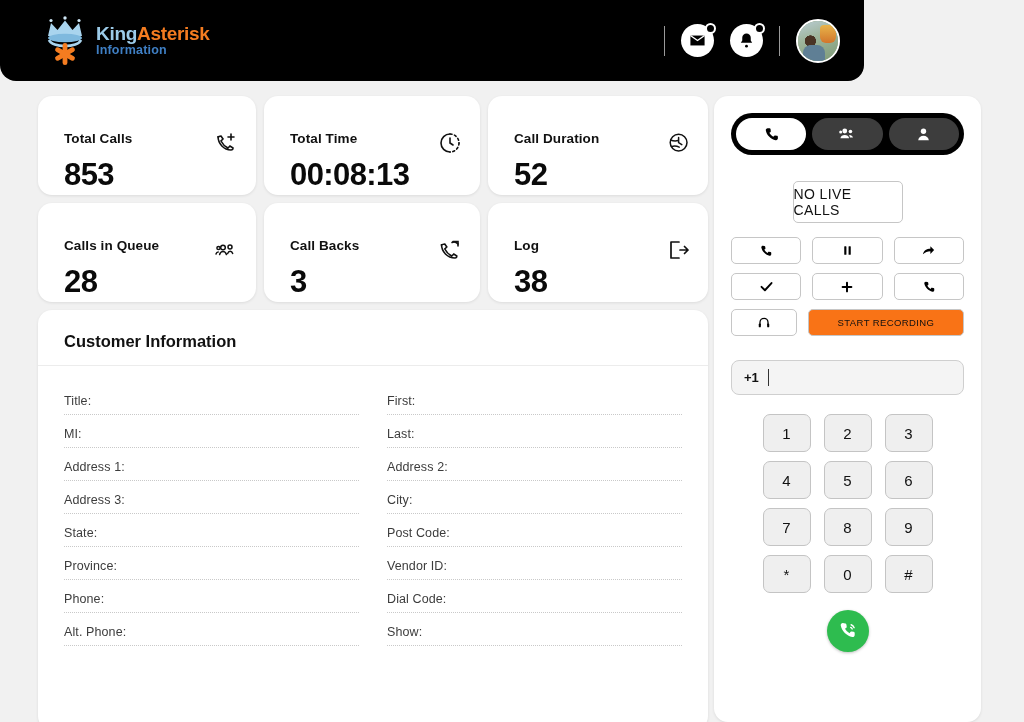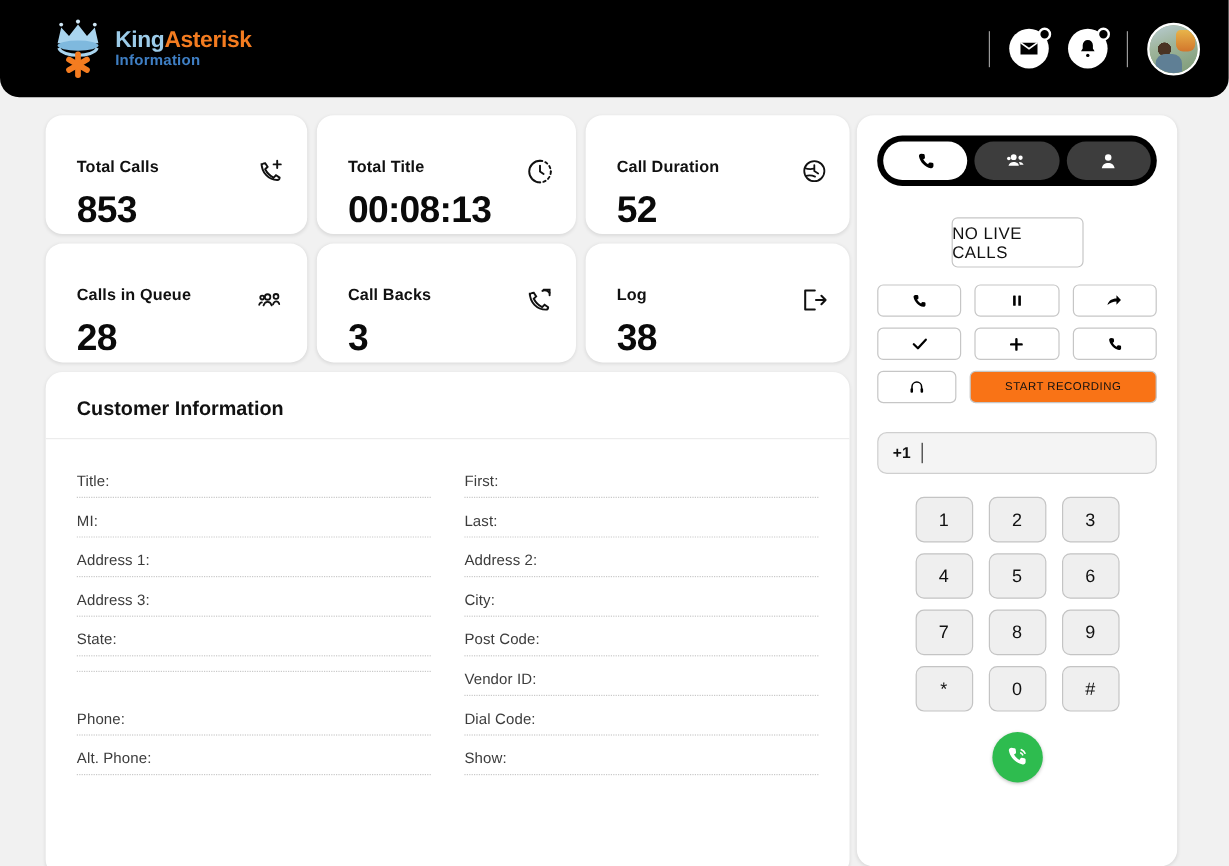--- a/index.html
+++ b/index.html
@@ -6,21 +6,21 @@
   html, body {
     width: 1024px; height: 722px;
     background: #f1f1f1;
     font-family: "Liberation Sans", sans-serif;
     overflow: hidden;
   }
   .page { position: relative; width: 1024px; height: 722px; background: #f1f1f1; }
 
   
   .header {
-    position: absolute; left: 0; top: 0; width: 1024px; height: 81px;
+    position: absolute; left: 0; top: 0; width: 864px; height: 81px;
     background: #000; border-radius: 0 0 16px 16px;
     display: flex; align-items: center; justify-content: space-between;
     padding: 0 24px 0 38px;
   }
   .logo { display: flex; align-items: center; gap: 4px; }
   .logo-mark { width: 54px; height: 54px; position: relative; flex: none; }
   .logo-text { display: flex; flex-direction: column; line-height: 1; }
   .logo-title { font-size: 19px; font-weight: 700; letter-spacing: -0.3px; }
   .logo-title .king { color: #9ccbe8; }
   .logo-title .ast { color: #f47c20; }
@@ -203,21 +203,21 @@
             <svg width="24" height="24" viewBox="0 0 24 24" fill="none" stroke="#111" stroke-width="1.6" stroke-linecap="round">
               <path d="M4 5c0 8 6 14 13 14 1.4 0 2-.9 2-2l-3-2-2 2c-3-1.5-5.5-4-7-7l2-2-2-3c-1.1 0-3 .6-3 2z"></path>
               <path d="M17 3v6M14 6h6"></path>
             </svg>
           </span>
         </div>
         <div class="stat-value">853</div>
       </div>
       <div class="stat-card w2">
         <div class="stat-head">
-          <div class="stat-label">Total  Title</div>
+          <div class="stat-label">Total  Time</div>
           <span class="stat-icon">
             <svg width="24" height="24" viewBox="0 0 24 24" fill="none" stroke="#111" stroke-width="1.6" stroke-linecap="round">
               <path d="M12 3a9 9 0 0 0 0 18"></path>
               <path d="M12 3a9 9 0 0 1 9 9" stroke-dasharray="2 2.6"></path>
               <path d="M21 12a9 9 0 0 1-9 9" stroke-dasharray="2 2.6"></path>
               <path d="M12 7v5l3 2"></path>
             </svg>
           </span>
         </div>
         <div class="stat-value">00:08:13</div>
@@ -322,20 +322,21 @@
       <div class="field">
           <div class="field-label">State:</div>
           <div class="field-line"></div>
         </div>
       <div class="field">
           <div class="field-label">Post Code:</div>
           <div class="field-line"></div>
         </div>
 
       <div class="field">
+          <div class="field-label">Province:</div>
           <div class="field-line"></div>
         </div>
       <div class="field">
           <div class="field-label">Vendor ID:</div>
           <div class="field-line"></div>
         </div>
 
       <div class="field">
           <div class="field-label">Phone:</div>
           <div class="field-line"></div>

